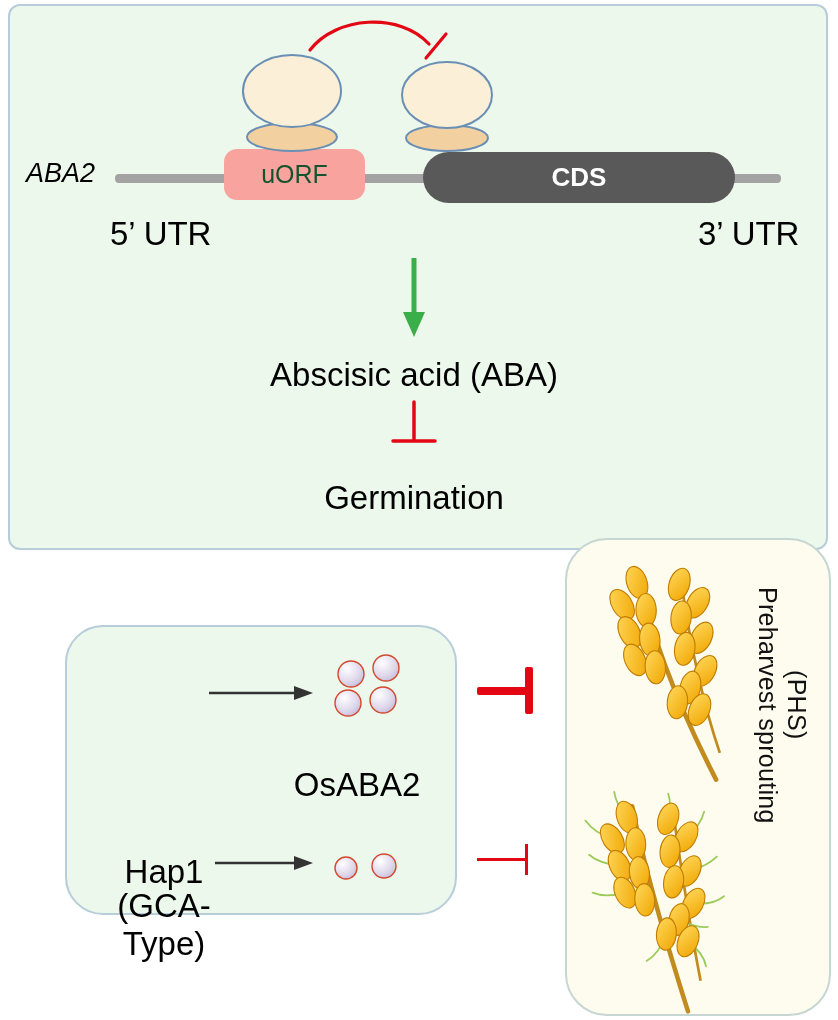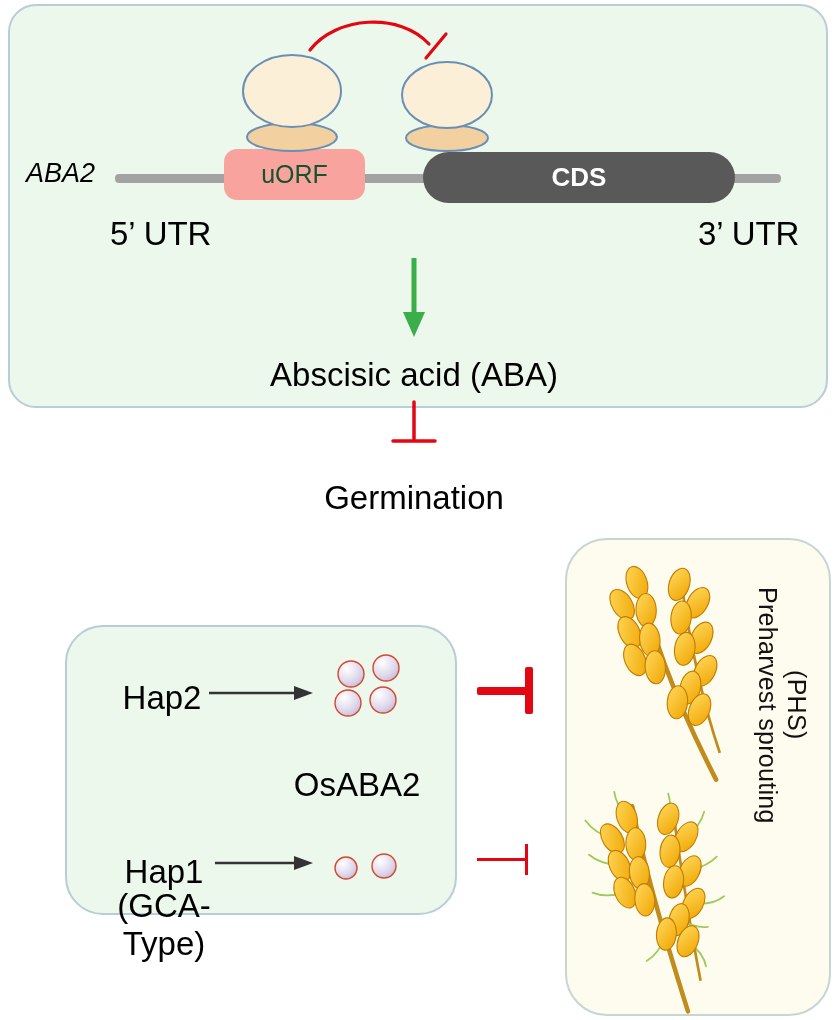--- a/index.html
+++ b/index.html
@@ -22,21 +22,21 @@
   .overlay{position:absolute;left:0;top:0;pointer-events:none;}
   .phs-label{position:absolute;top:14px;right:2px;height:302px;width:74px;
              writing-mode:vertical-lr;font-size:25px;color:#111;letter-spacing:.3px;}
   .phs-label div{text-align:center;}
 </style>
 </head>
 <body>
 
 <div class="stage">
 
-  <section class="panel panel-green" style="left:8px;top:4px;width:820px;height:404px;border-radius:28px;padding-left:36px;">
+  <section class="panel panel-green" style="left:8px;top:4px;width:820px;height:546px;border-radius:12px;padding-left:36px;">
 
     <div class="abs mrna" style="left:105px;top:168px;width:666px;height:9px;"></div>
 
     <div class="abs gene" style="left:16px;top:152px;">ABA2</div>
 
     <div class="abs uorf-box" style="left:214px;top:143px;width:141px;height:51px;">uORF</div>
 
     <div class="abs cds-box" style="left:413px;top:146px;width:312px;height:51px;">CDS</div>
 
     <div class="abs t26" style="left:100px;top:197px;">5’ UTR</div>
@@ -71,21 +71,20 @@
 
       <g stroke="#e30613" stroke-width="3.5" stroke-linecap="round">
         <line x1="404" y1="396" x2="404" y2="433"></line>
         <line x1="383" y1="435" x2="425" y2="435"></line>
       </g>
     </svg>
   </section>
 
   <section class="panel panel-green" style="left:65px;top:625px;width:392px;height:290px;border-radius:38px;">
 
-    <div class="abs t26 center" style="left:20px;top:40px;width:150px;">Hap2</div>
 
     <div class="abs t26 center" style="left:210px;top:127px;width:160px;">OsABA2</div>
 
     <div class="abs t26 center" style="left:12px;top:214px;width:170px;">Hap1</div>
     <div class="abs t26 center" style="left:12px;top:248px;width:170px;">(GCA-Type)</div>
 
     <svg class="overlay" width="392" height="290" viewBox="0 0 392 290">
       <defs>
         <radialGradient id="sph" cx="35%" cy="30%" r="75%">
           <stop offset="0%" stop-color="#ffffff"></stop>

